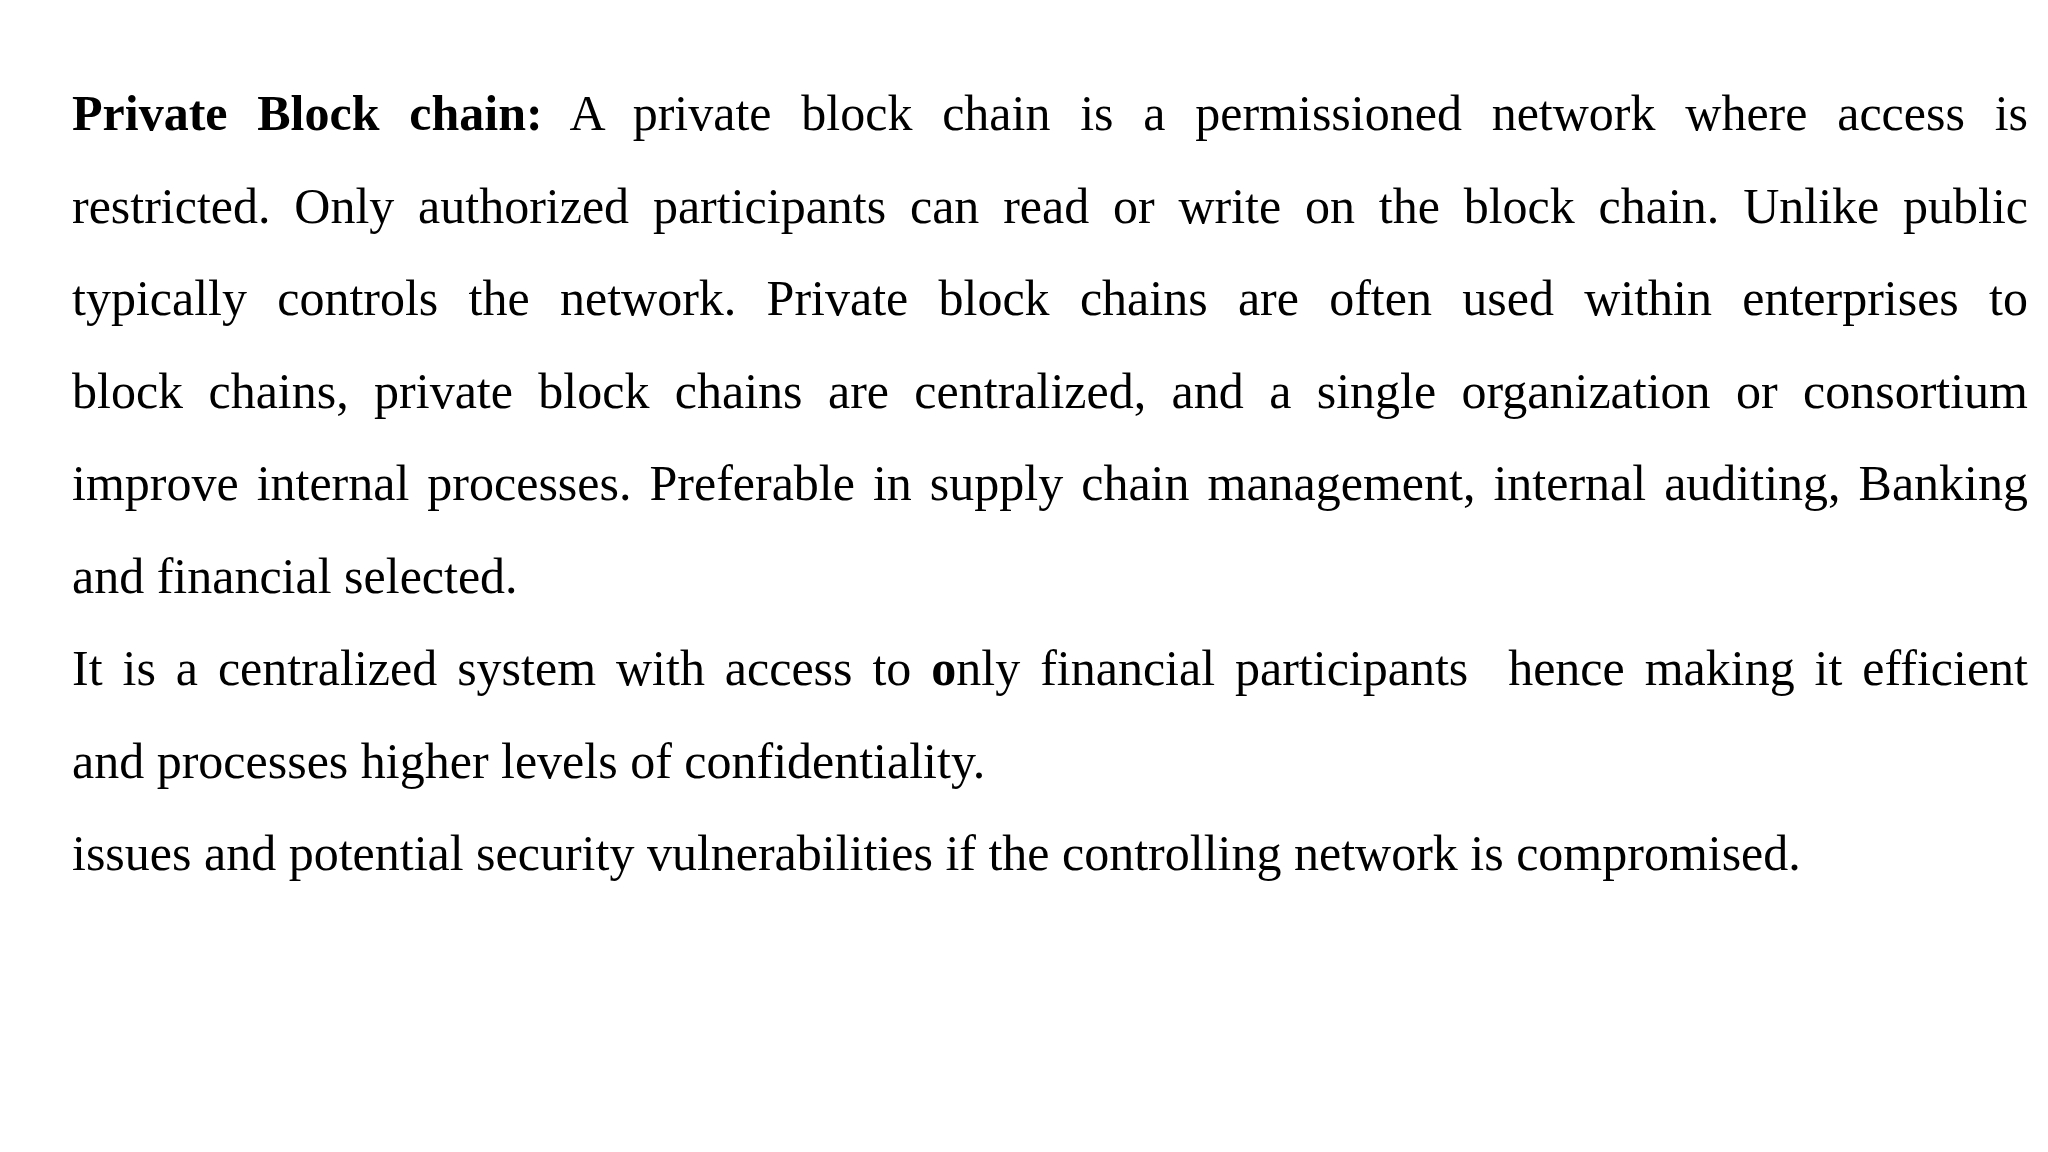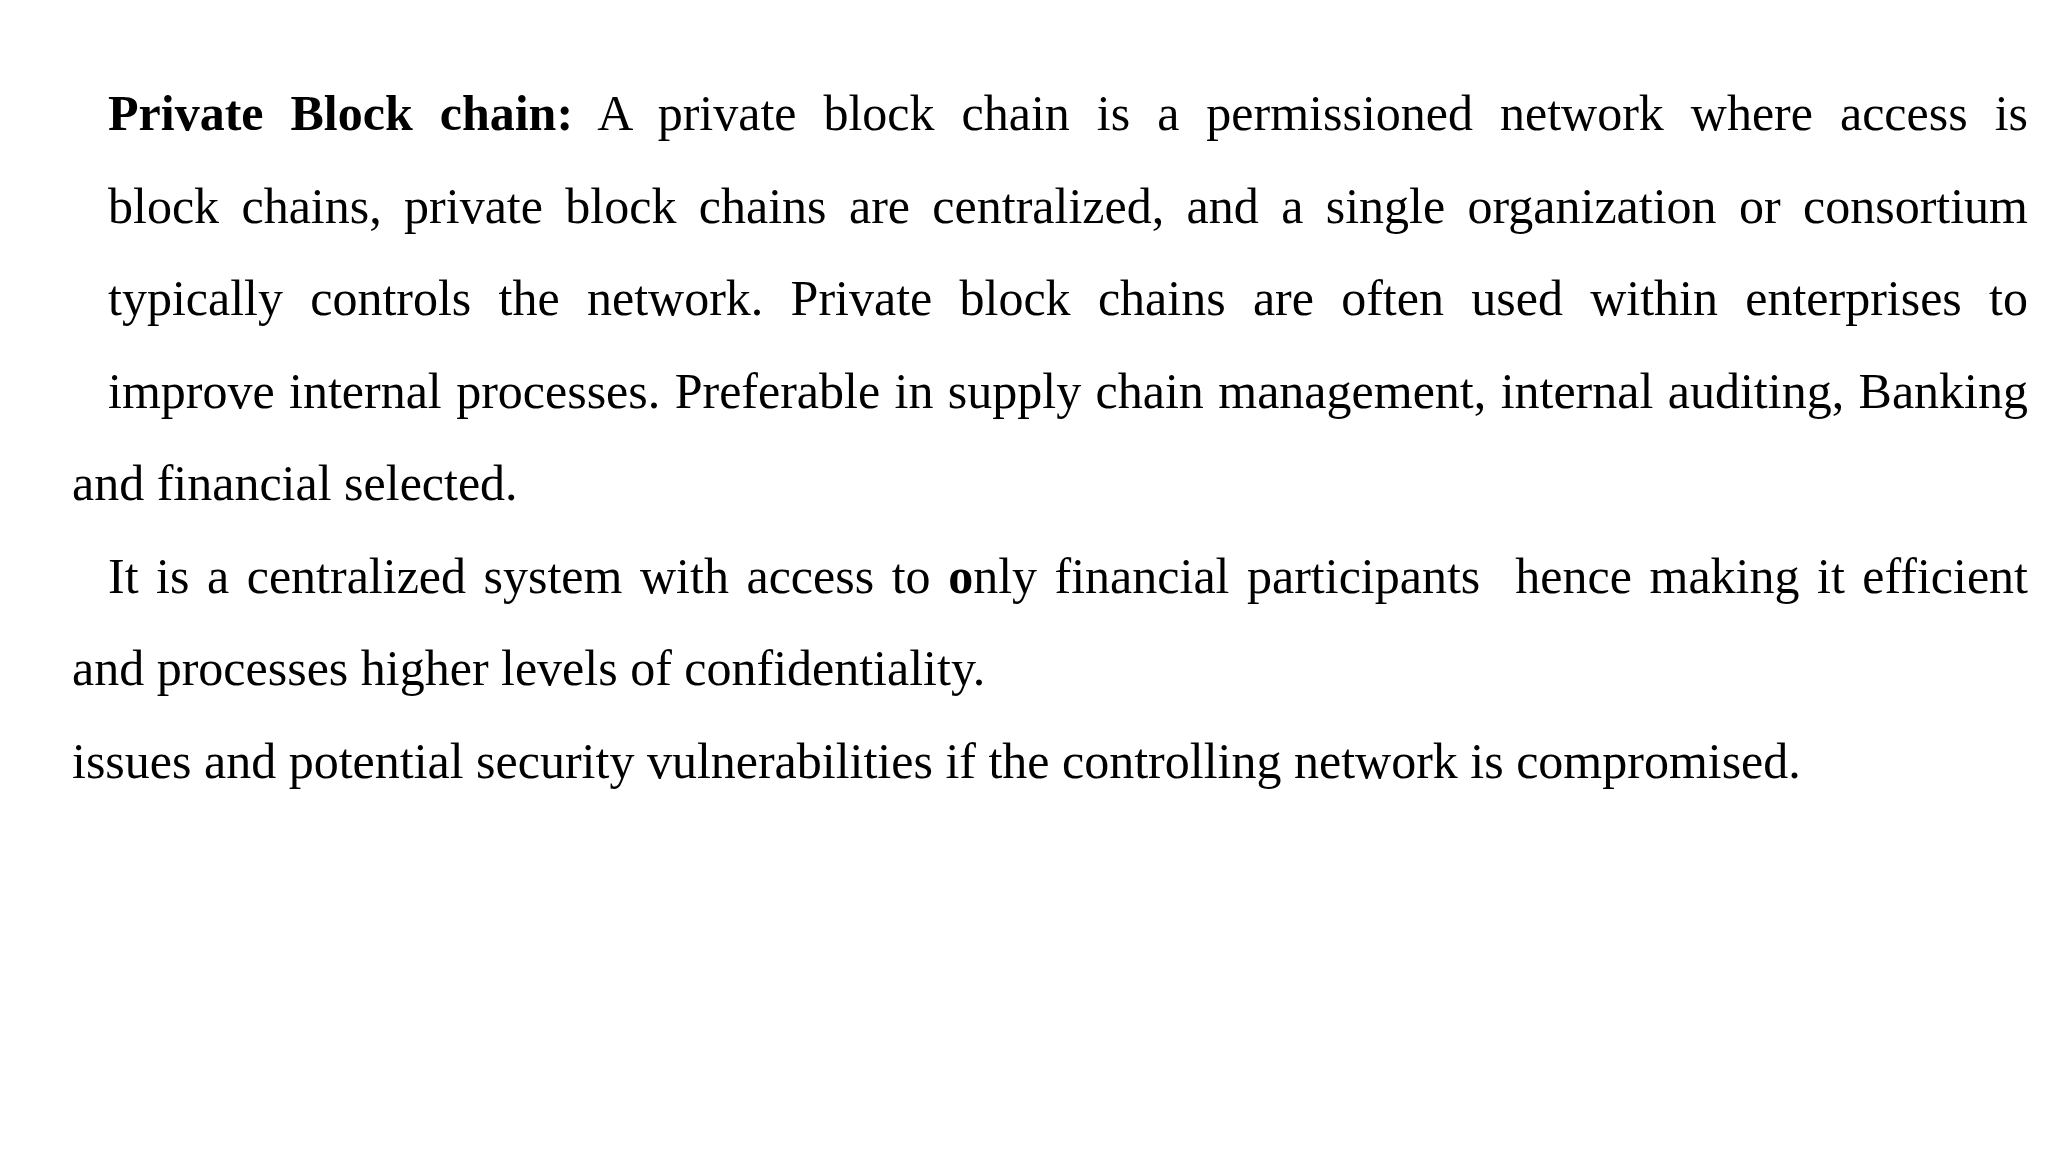--- a/index.html
+++ b/index.html
@@ -18,34 +18,34 @@
   }
   .line {
     line-height: 92.5px;
     height: 92.5px;
     white-space: pre-wrap;
     text-justify: inter-word;
   }
   .line.just {
     text-align: justify;
     text-align-last: justify;
-    margin-left: 36px;
   }
   .bold {
     font-weight: 700;
   }
 </style>
 </head>
 <body>
 
 <div class="doc">
 
   <div class="line just"><span class="bold">Private Block chain:</span><span> A private block chain is a permissioned network where access is</span></div>
+  <div class="line just">restricted. Only authorized participants can read or write on the block chain. Unlike public</div>
+  <div class="line just">typically controls the network. Private block chains are often used within enterprises to</div>
   <div class="line just">block chains, private block chains are centralized, and a single organization or consortium</div>
-  <div class="line just">typically controls the network. Private block chains are often used within enterprises to</div>
   <div class="line just">improve internal processes. Preferable in supply chain management, internal auditing, Banking</div>
   <div class="line">and financial selected.</div>
 
   <div class="line just"><span>It is a centralized system with access to </span><span class="bold">o</span><span>nly financial participants  hence making it efficient</span></div>
   <div class="line">and processes higher levels of confidentiality.</div>
 
   <div class="line">issues and potential security vulnerabilities if the controlling network is compromised.</div>
 
 </div>
 

